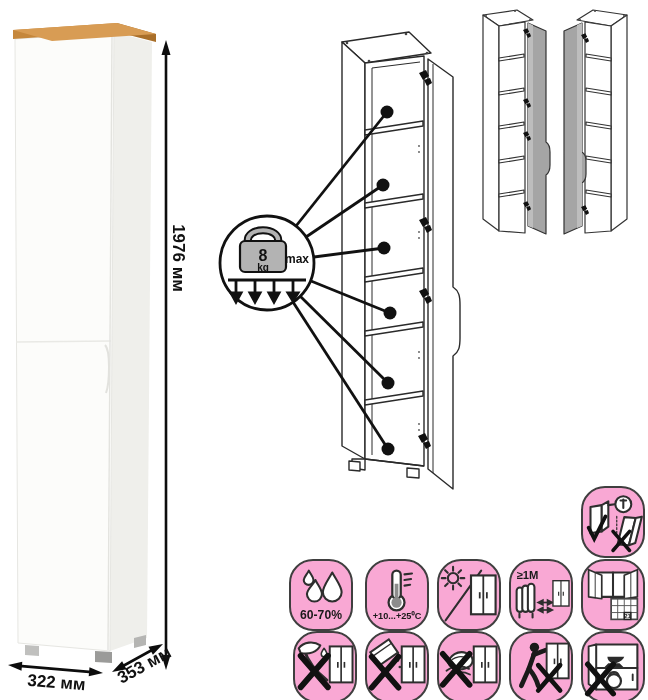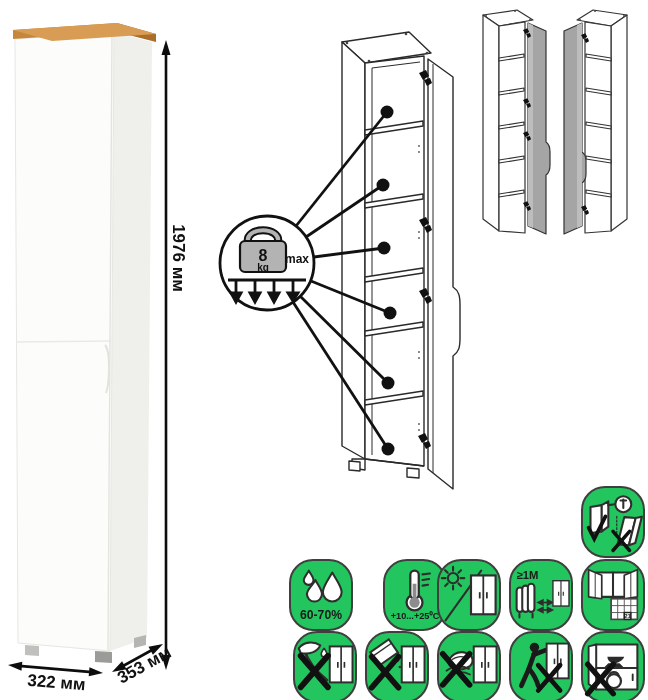--- a/index.html
+++ b/index.html
@@ -1,21 +1,21 @@
 <!DOCTYPE html>
 <html><head>
 <meta charset="utf-8">
 <style>
   html,body{margin:0;padding:0;background:#fff;}
   #stage{position:relative;width:648px;height:700px;background:#fff;overflow:hidden;
          font-family:"Liberation Sans", sans-serif;}
   .abs{position:absolute;}
   svg text{font-family:"Liberation Sans", sans-serif;}
   .care-icon{position:absolute;width:64px;height:72px;border:2.5px solid #3f3f3f;
-             border-radius:24px;box-sizing:border-box;background:#22c55e;}
+             border-radius:24px;box-sizing:border-box;background:#f9a8d4;}
   .care-icon svg{position:absolute;left:0;top:0;width:100%;height:100%;}
   .stroke{stroke:#2e2e2e;stroke-width:2.2;fill:none;stroke-linecap:round;stroke-linejoin:round;}
 </style>
 </head>
 <body>
 
 <div id="stage">
 
   <svg width="0" height="0" style="position:absolute" aria-hidden="true">
     <defs>
@@ -237,21 +237,21 @@
     <svg viewBox="0 0 64 64">
       <g class="stroke" stroke-width="2.6">
         <path d="M44,8 C49,17 54,23 54,29 a10,10 0 1,1 -20,0 C34,23 39,17 44,8 Z" fill="#fff"></path>
         <path d="M19,6 C21,10 24,13 24,16 a5.2,5.2 0 1,1 -10.4,0 C13.6,13 17,10 19,6 Z" fill="#fff" stroke-width="2.2"></path>
         <path d="M26,16 C29,22 33,26 33,31 a8,8 0 1,1 -16,0 C17,26 23,22 26,16 Z" fill="#fff"></path>
       </g>
       <text x="32" y="58" text-anchor="middle" font-size="13" font-weight="bold" fill="#1a1a1a">60-70%</text>
     </svg>
   </div>
 
-  <div class="care-icon" style="left:383px;top:559px">
+  <div class="care-icon" style="left:365px;top:559px">
     <svg viewBox="0 0 64 64">
       <g class="stroke" stroke-width="1.8">
         <line x1="40" y1="10" x2="48" y2="9"></line>
         <line x1="40" y1="16" x2="47" y2="15"></line>
         <line x1="40" y1="22" x2="46" y2="21"></line>
       </g>
       <circle cx="31.5" cy="40" r="8.5" fill="#fff" stroke="#2e2e2e" stroke-width="2.4"></circle>
       <rect x="27" y="6" width="9" height="30" rx="4.5" fill="#fff" stroke="#2e2e2e" stroke-width="2.4"></rect>
       <rect x="29.5" y="20" width="4" height="20" fill="#8c8c8c"></rect>
       <circle cx="31.5" cy="40" r="5.5" fill="#8c8c8c"></circle>

